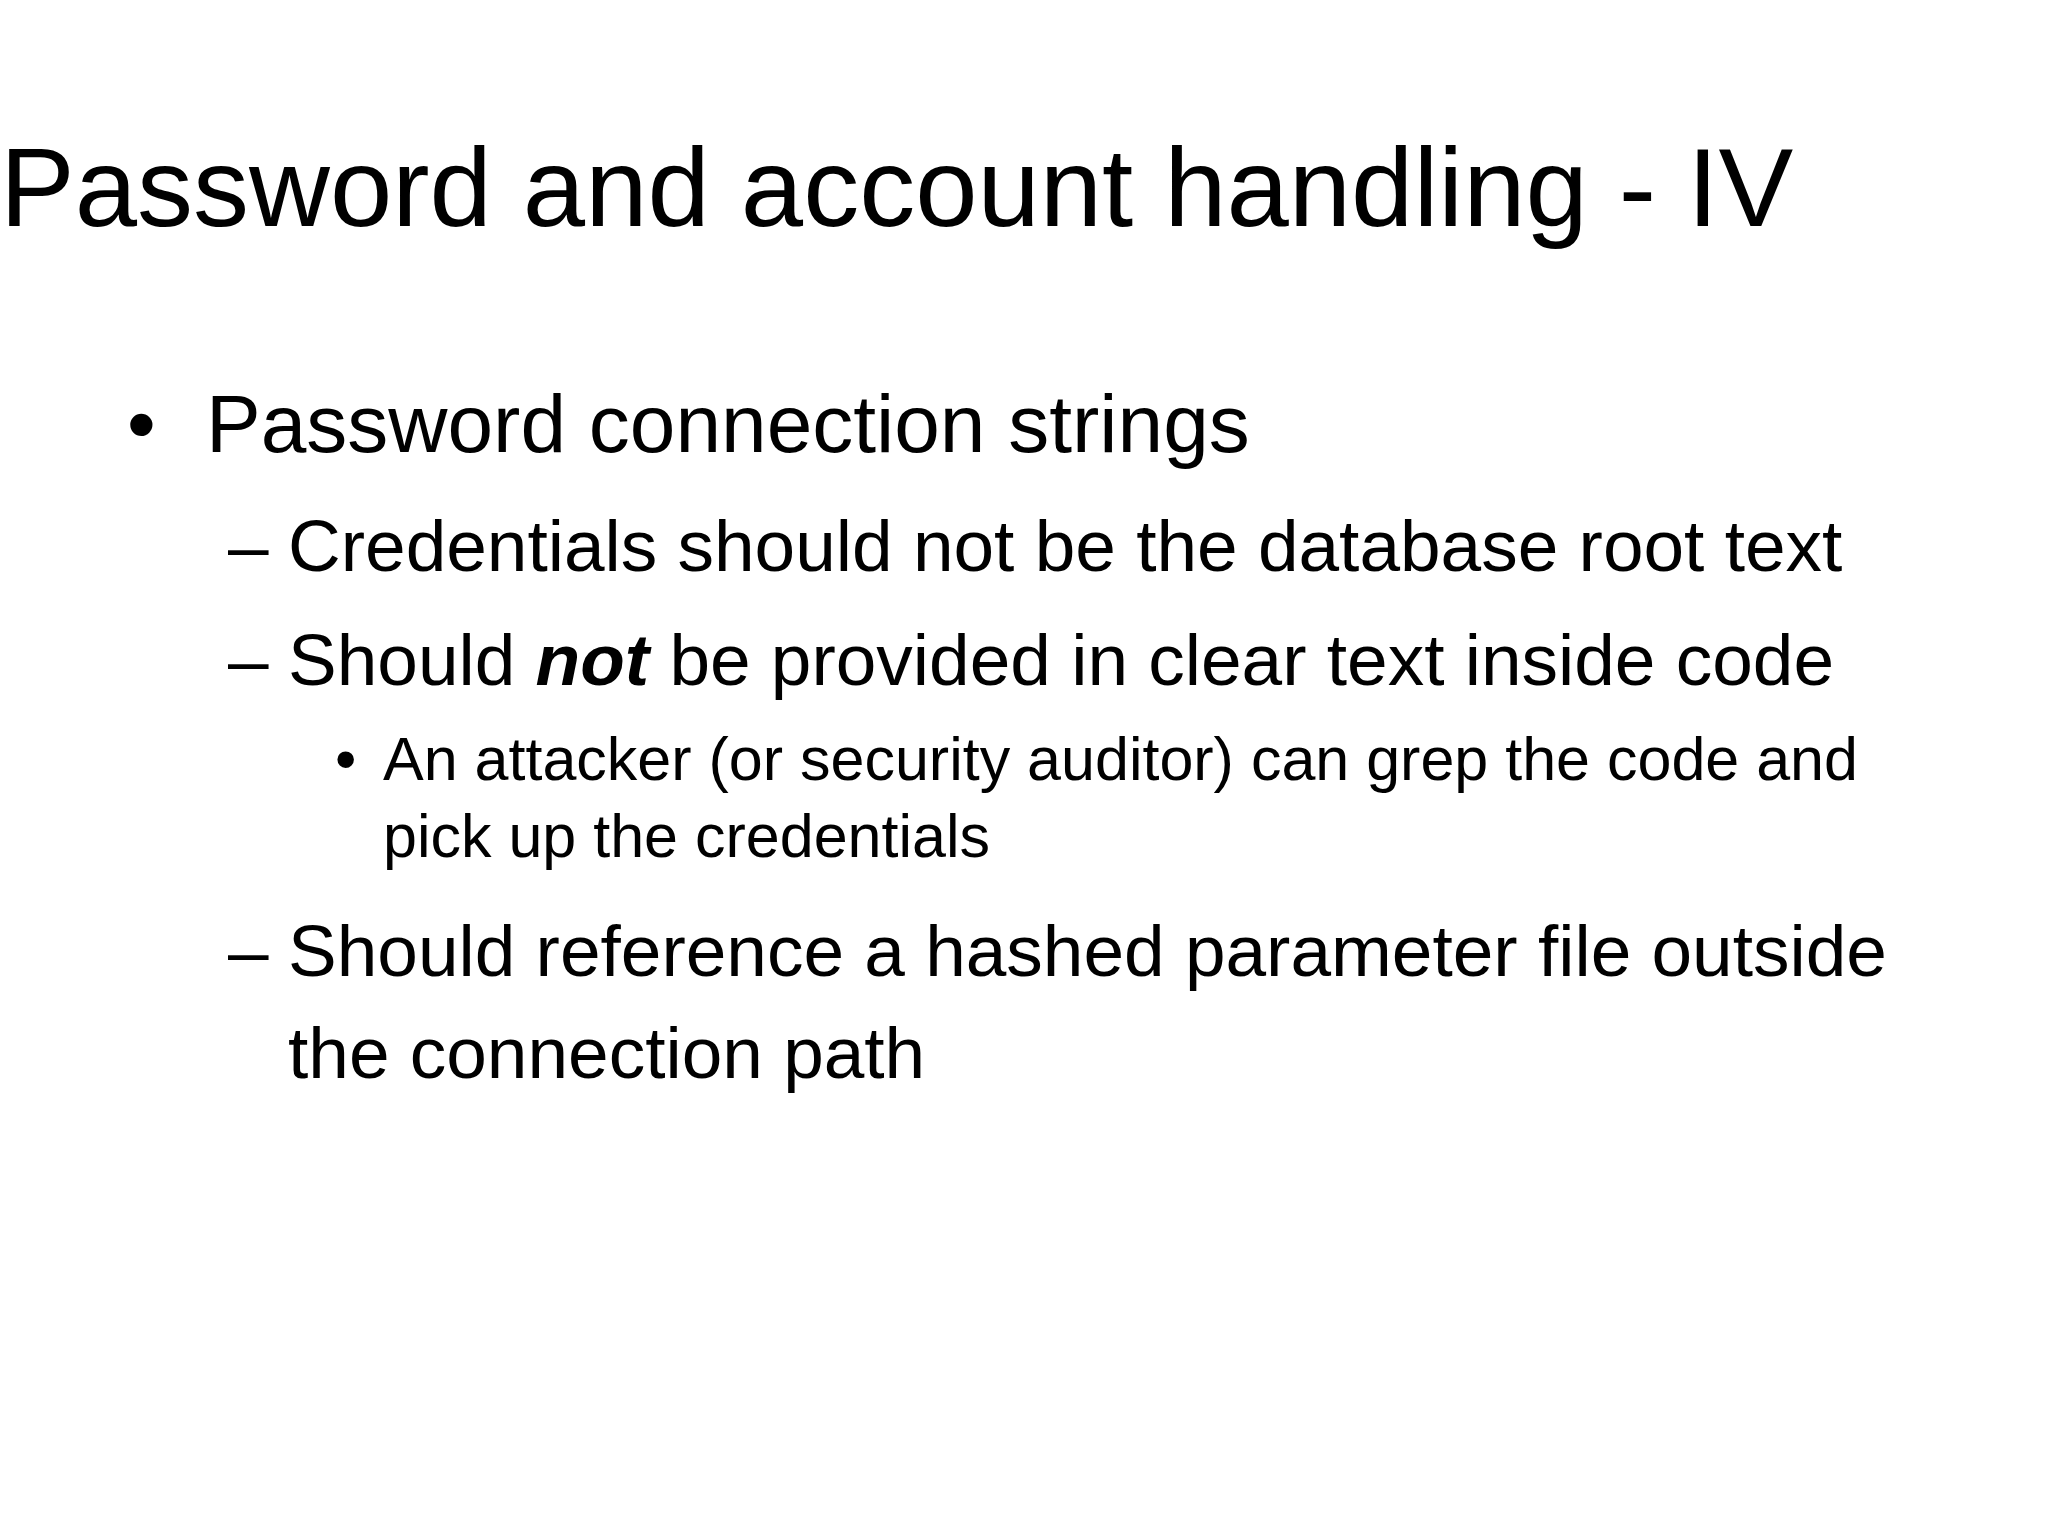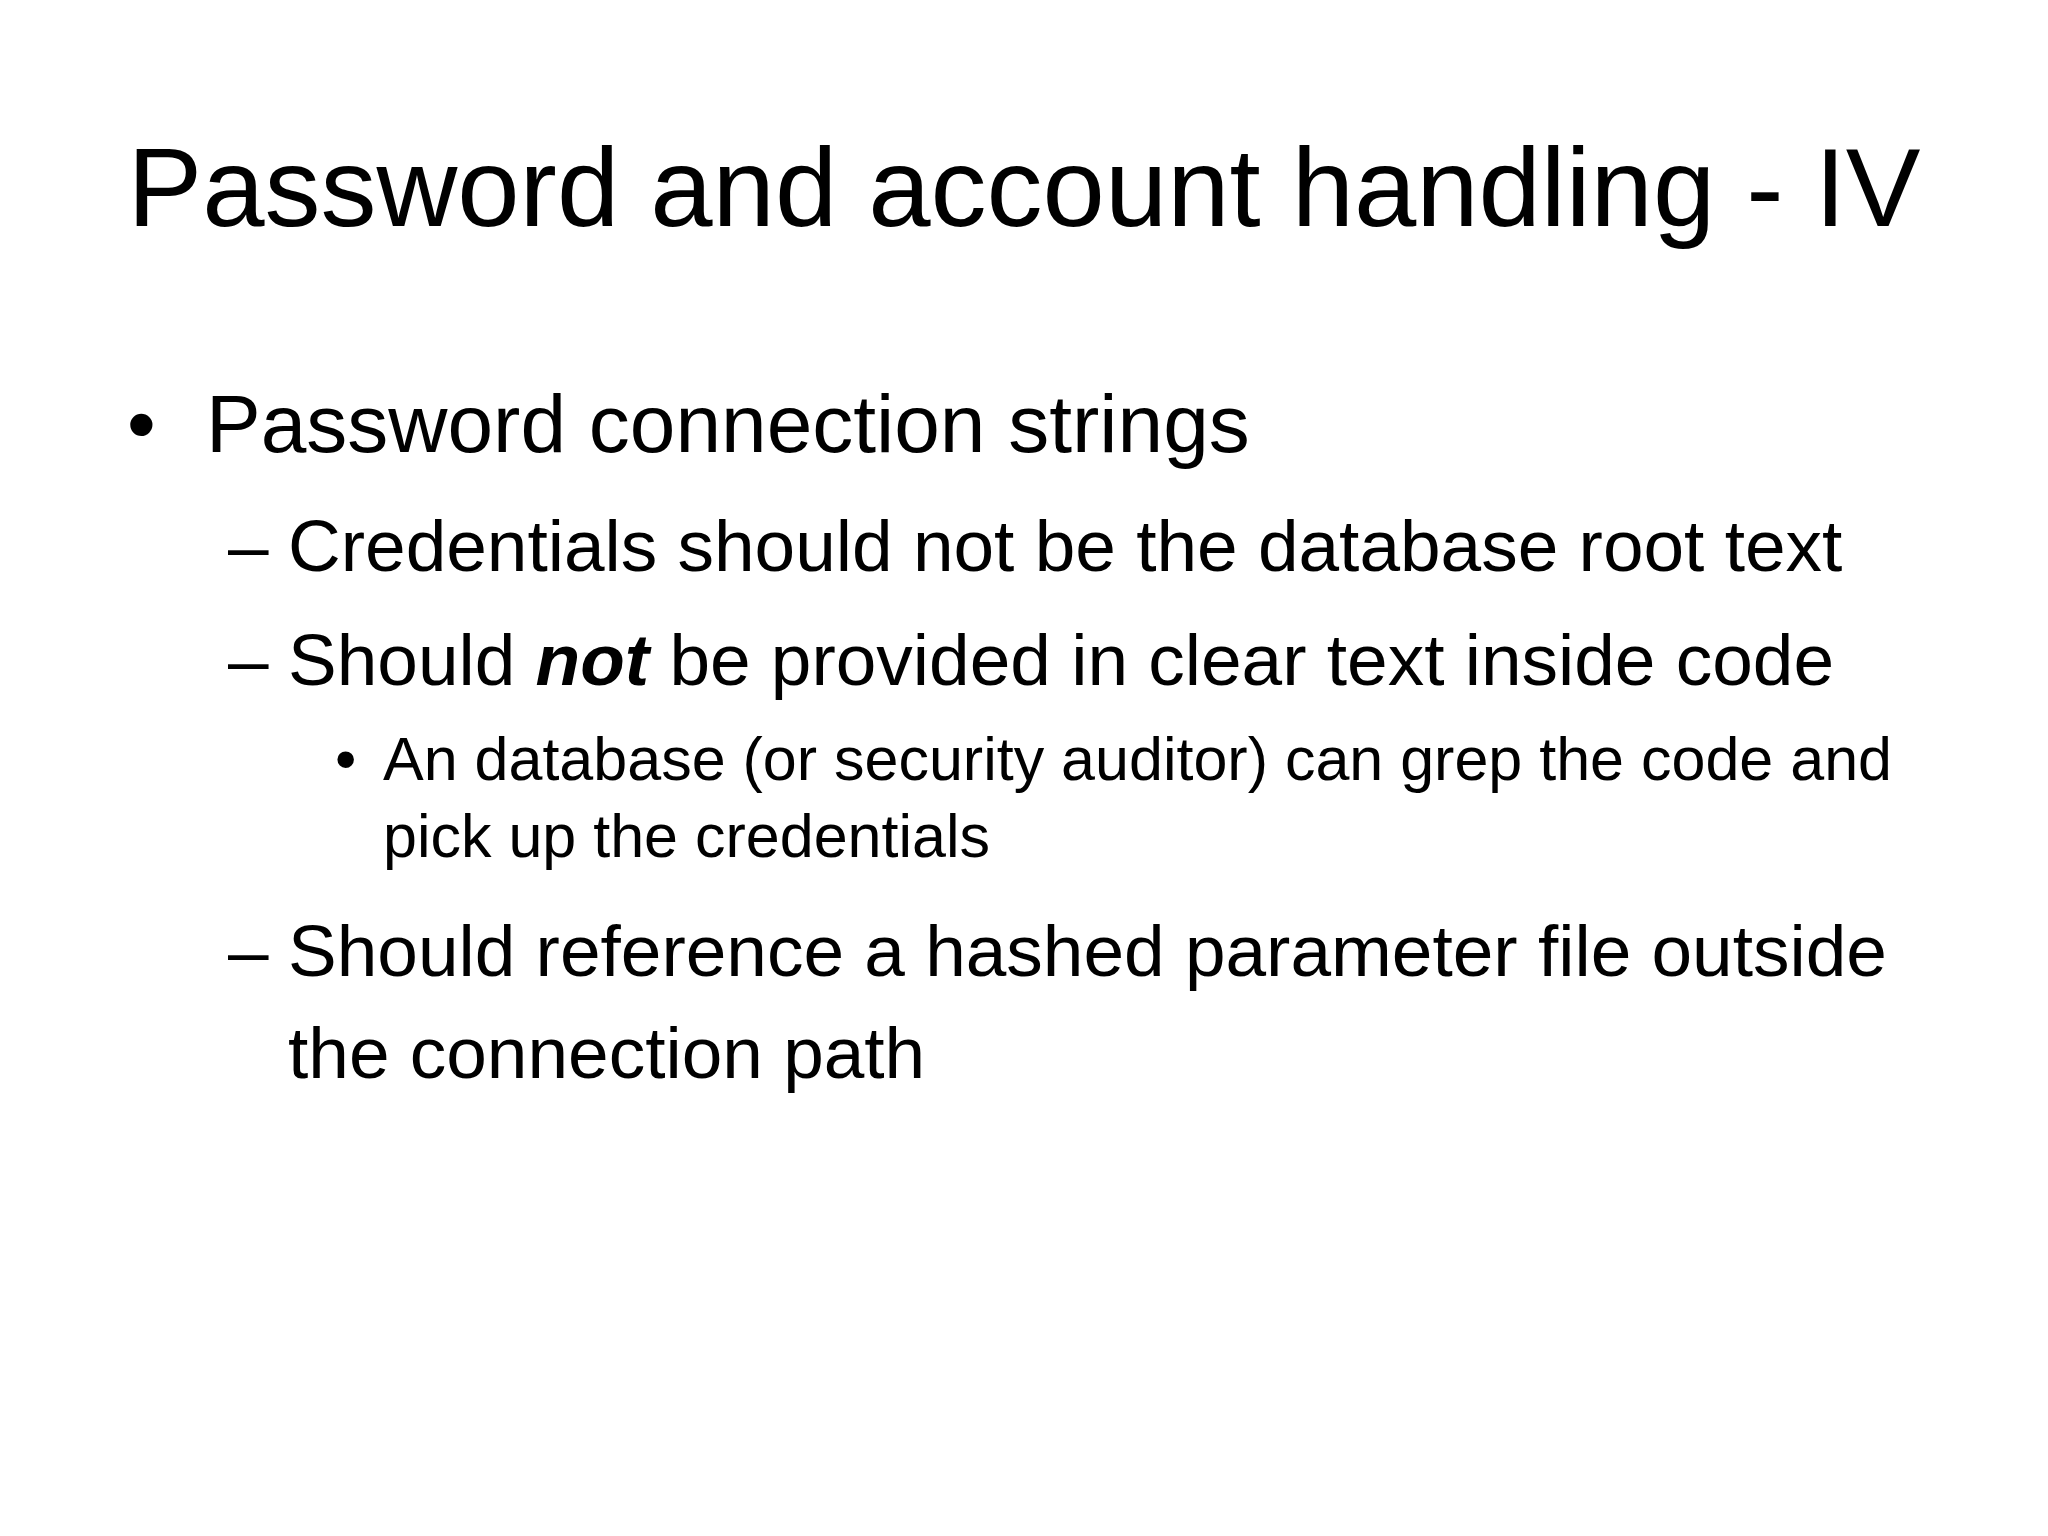--- a/index.html
+++ b/index.html
@@ -18,21 +18,21 @@
   }
   .title {
     position: absolute;
     top: 132px;
     left: 0;
     width: 2048px;
     margin: 0;
     font-size: 112px;
     font-weight: 400;
     line-height: 1;
-    text-align: center;
+    text-align: left;
     white-space: nowrap;
   }
   .row {
     position: absolute;
     display: flex;
     align-items: flex-start;
   }
   .row .marker {
     flex: 0 0 auto;
     display: inline-block;
@@ -96,21 +96,21 @@
   </div>
 
   <div class="row l2 l2-b">
     <span class="marker">–</span>
     <span class="text-block line"><span>Should </span><span class="emph">not</span><span> be provided in clear text inside code</span></span>
   </div>
 
   <div class="row l3">
     <span class="marker">•</span>
     <span class="text-block">
-      <div class="line">An database (or security auditor) can grep the code and</div>
+      <div class="line">An attacker (or security auditor) can grep the code and</div>
       <div class="line">pick up the credentials</div>
     </span>
   </div>
 
   <div class="row l2 l2-c">
     <span class="marker">–</span>
     <span class="text-block">
       <div class="line">Should reference a hashed parameter file outside</div>
       <div class="line">the connection path</div>
     </span>

